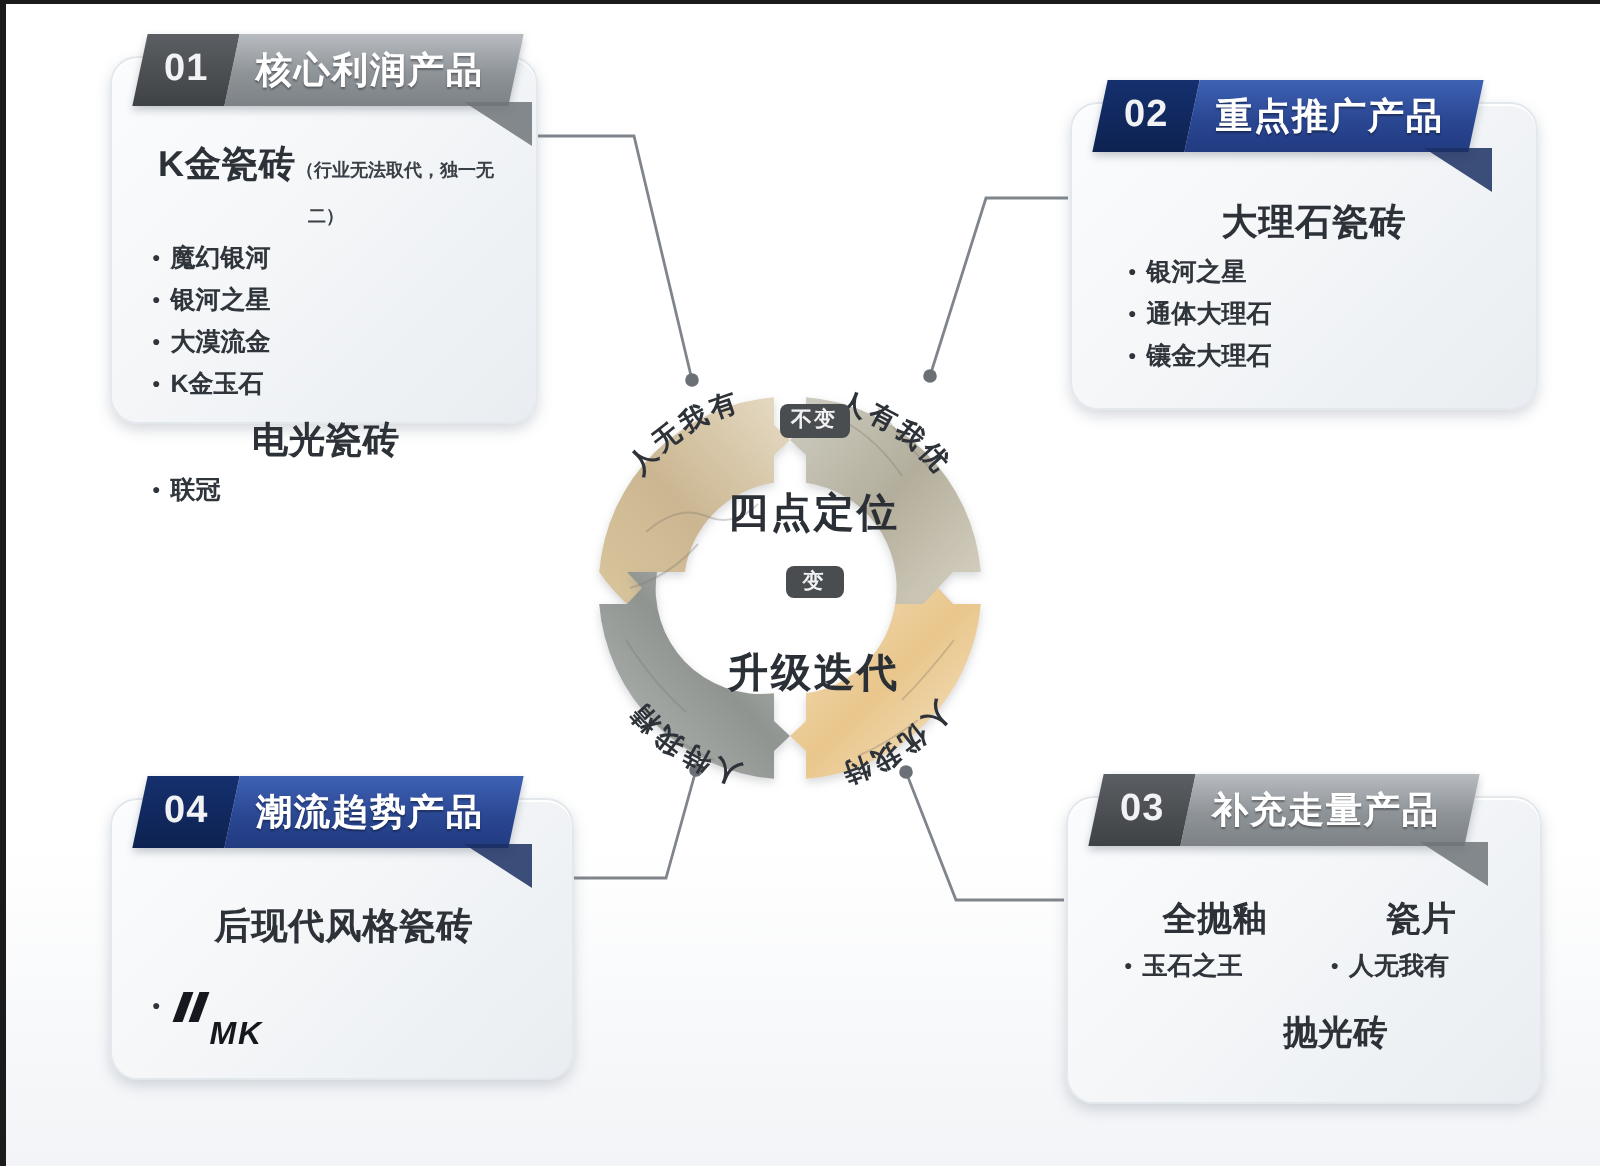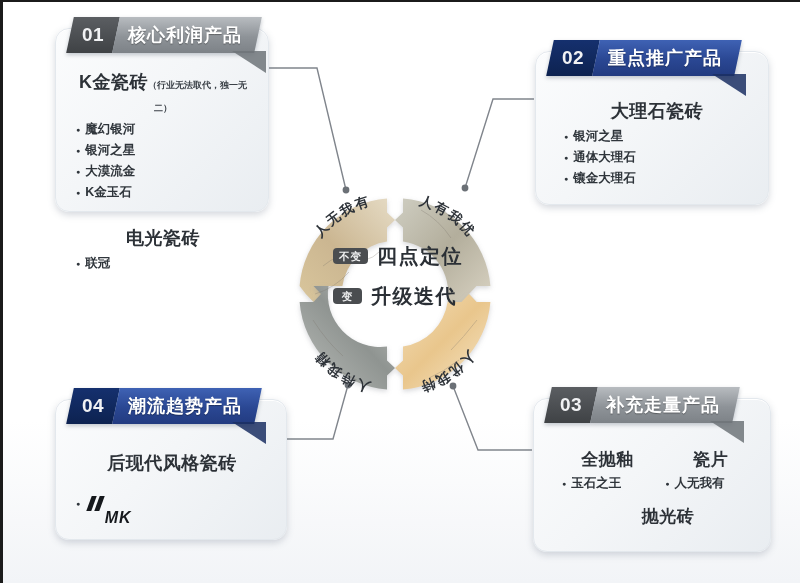--- a/index.html
+++ b/index.html
@@ -92,21 +92,21 @@
   #donut svg{display:block;}
   .seglabel{
     font-size:13.5px;font-weight:bold;fill:#2e3339;
     font-family:"Liberation Sans","DejaVu Sans",sans-serif;
     letter-spacing:2px;
   }
   #center{
     position:absolute;left:330px;top:232px;width:148px;height:84px;
     display:flex;flex-direction:column;justify-content:center;gap:13px;
   }
-  .crow{display:flex;align-items:center;gap:9px;}
+  .crow{display:flex;align-items:center;gap:24px;flex-direction:column;}
   .chip{
     background:#4a4d50;color:#f0f1f2;border-radius:4px;
     font-size:10.5px;font-weight:bold;padding:3px 6px;line-height:1;
     min-width:17px;text-align:center;letter-spacing:1px;
   }
   .ctxt{font-size:20px;font-weight:bold;color:#2b3036;letter-spacing:1.5px;white-space:nowrap;}
 
   
   .mk{display:inline-flex;align-items:center;gap:2px;vertical-align:middle;}
   .mk .sl{
@@ -228,21 +228,21 @@
     <div class="body">
       <div class="hd">
         <span>K金瓷砖</span><span class="note">（行业无法取代，独一无二）</span>
       </div>
       <ul class="bl">
         <li>魔幻银河</li>
         <li>银河之星</li>
         <li>大漠流金</li>
         <li>K金玉石</li>
       </ul>
-      <div class="hd" style="margin-top:24px">电光瓷砖</div>
+      <div class="hd" style="margin-top:6px">电光瓷砖</div>
       <ul class="bl">
         <li>联冠</li>
       </ul>
     </div>
   </div>
 
   <div class="card c2">
     <div class="ribbon blue">
       <div class="bar">
         <div class="num">

